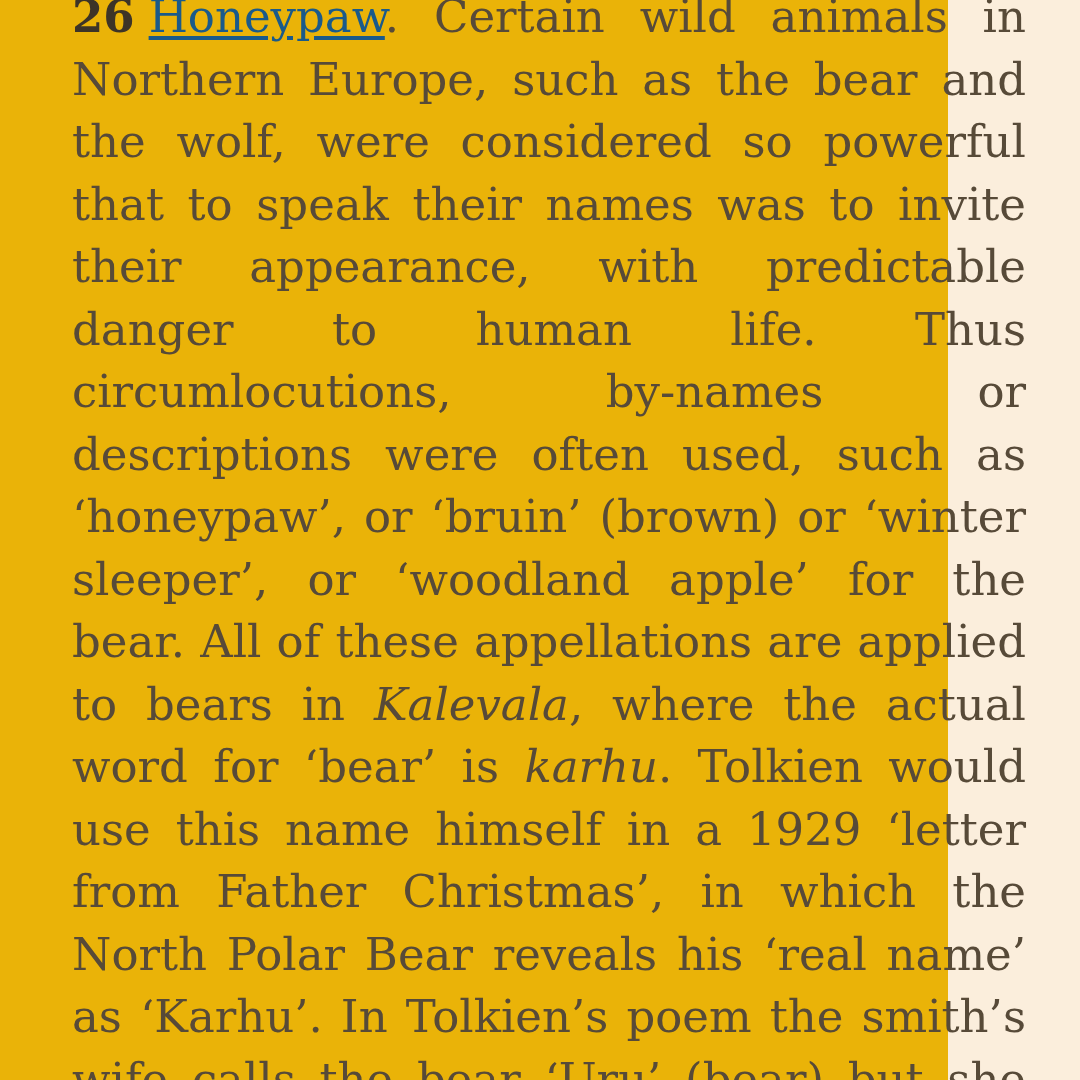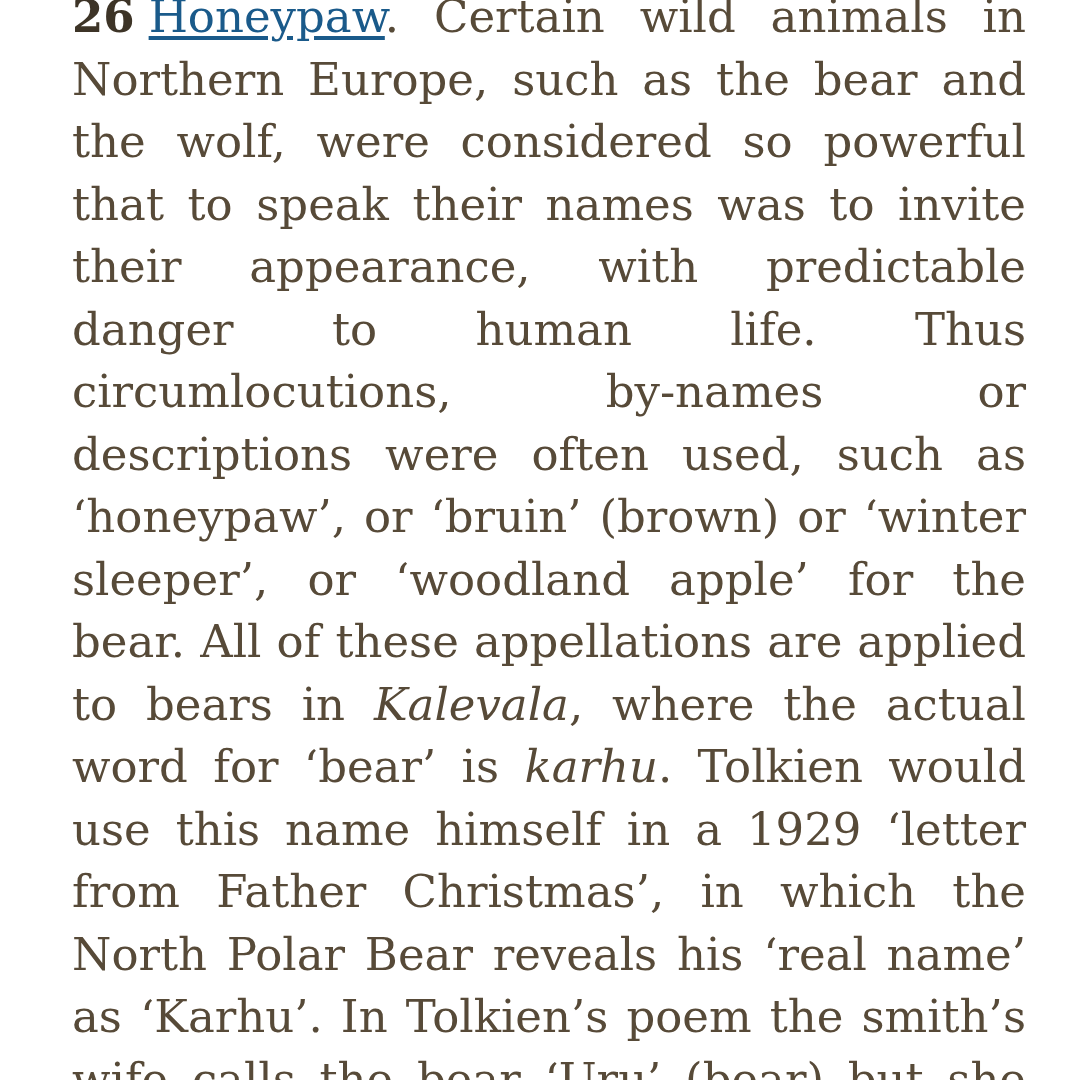--- a/index.html
+++ b/index.html
@@ -8,23 +8,23 @@
     background: #fbeedc;
   }
   body {
     width: 1080px;
     height: 1080px;
     overflow: hidden;
     font-family: "DejaVu Serif", serif;
   }
   .page {
     position: relative;
-    width: 1080px;
+    width: 948px;
     height: 1080px;
-    background: #ffffff;
+    background: #eab308;
     box-sizing: border-box;
   }
   .note-block {
     position: absolute;
     left: 0;
     top: -14px;
     width: 1080px;
     padding: 0 54px 0 72px;
     box-sizing: border-box;
   }

